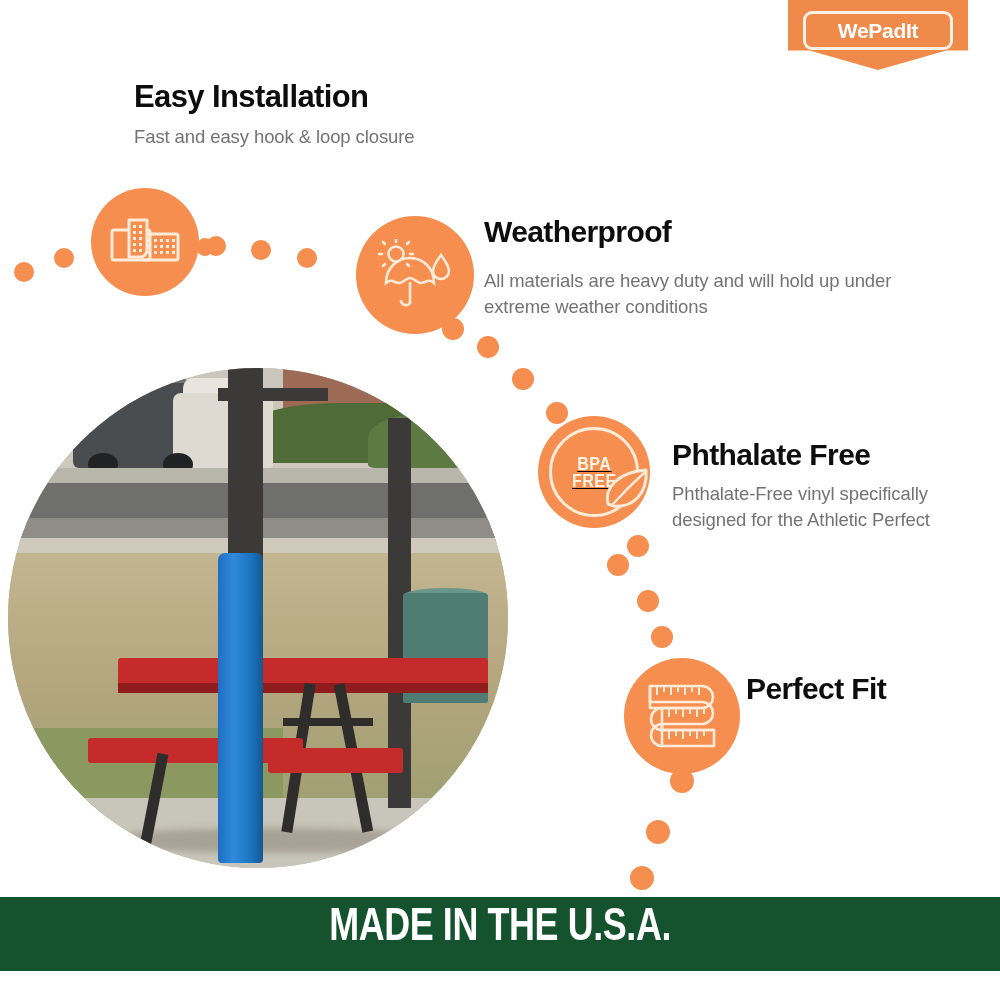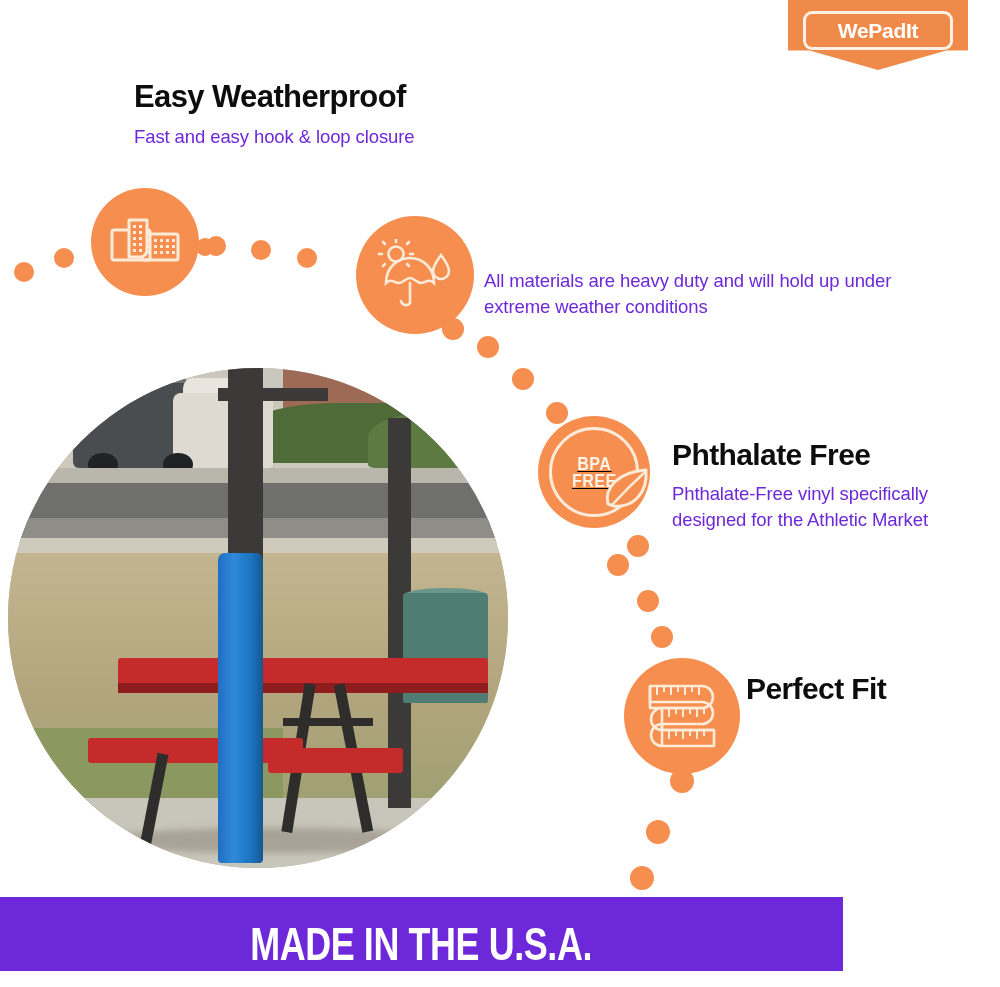--- a/index.html
+++ b/index.html
@@ -62,21 +62,21 @@
     font-weight: 800;
     color: #0d0d0d;
     letter-spacing: -0.6px;
     line-height: 1.1;
     white-space: nowrap;
   }
   .feat-desc {
     position: absolute;
     font-size: 18.5px;
     font-weight: 400;
-    color: #6d28d9;
+    color: #737373;
     line-height: 1.42;
     letter-spacing: -0.1px;
   }
 
   
   #title-1 { left: 134px; top: 80px; font-size: 31px; }
   #desc-1  { left: 134px; top: 124px; width: 460px; }
   
   #title-2 { left: 484px; top: 215px; }
   #desc-2  { left: 484px; top: 268px; width: 430px; }
@@ -161,25 +161,25 @@
   .ph-leg2    { position: absolute; left:68%; top:63%; width:2.2%; height:30%; background:#2e2d2b; transform: rotate(-11deg); }
   .ph-leg3    { position: absolute; left:28%; top:77%; width:2.2%; height:20%; background:#2e2d2b; transform: rotate(11deg); }
   .ph-xbar    { position: absolute; left:55%; top:70%; width:18%;  height:1.6%; background:#2e2d2b; }
   .ph-shadow  { position: absolute; left:18%; top:92%; width:70%;  height:5%;  background:#a8a396; border-radius:50%; filter: blur(3px); }
 
   
   .banner {
     position: absolute;
     left: 0;
     bottom: 16px;
-    width: 843px;
+    width: 1000px;
     height: 74px;
-    background: #6d28d9;
+    background: #14532d;
     display: flex;
-    align-items: flex-end;
+    align-items: flex-start;
     justify-content: center;
   }
   .banner-text {
     color: #FFFFFF;
     font-size: 46px;
     font-weight: 700;
     letter-spacing: -0.5px;
     transform: scaleX(0.78);
     white-space: nowrap;
   }
@@ -207,21 +207,21 @@
 
 <div class="canvas">
 
   <div class="logo-wrap">
     <div class="logo-shape"></div>
     <div class="logo-box">
       <div class="logo-text"><span>We</span><span class="bold">Pad</span><span>It</span></div>
     </div>
   </div>
 
-  <div class="feat-title" id="title-1">Easy Weatherproof</div>
+  <div class="feat-title" id="title-1">Easy Installation</div>
   <div class="feat-desc" id="desc-1">Fast and easy hook &amp; loop closure</div>
 
   <div class="icon-circle" id="icon-1">
     <svg width="72" height="60" viewBox="0 0 72 60" fill="none">
       <rect x="3" y="18" width="38" height="30" rx="2" stroke="#FDEBD9" stroke-width="3"></rect>
       <rect x="33" y="22" width="36" height="26" rx="2" stroke="#FDEBD9" stroke-width="3"></rect>
       <path d="M20 8 h18 v30 a7 7 0 0 1 -7 7 h-11 z" stroke="#FDEBD9" stroke-width="3" fill="#F58E4E" stroke-linejoin="round"></path>
       <g fill="#FDEBD9">
         <rect x="24" y="13" width="3" height="3"></rect>
           <rect x="30" y="13" width="3" height="3"></rect>
@@ -248,20 +248,21 @@
         <rect x="39" y="39" width="3" height="3"></rect>
           <rect x="45" y="39" width="3" height="3"></rect>
           <rect x="51" y="39" width="3" height="3"></rect>
           <rect x="57" y="39" width="3" height="3"></rect>
           <rect x="63" y="39" width="3" height="3"></rect>
       </g>
     </svg>
   </div>
   <div class="bump" style="left:196px; top:238px; width:18px; height:18px;"></div>
 
+  <div class="feat-title" id="title-2">Weatherproof</div>
   <div class="feat-desc" id="desc-2">All materials are heavy duty and will hold up under extreme weather conditions</div>
 
   <div class="icon-circle" id="icon-2">
     <svg width="76" height="72" viewBox="0 0 76 72" fill="none" stroke="#FDEBD9" stroke-width="2.6" stroke-linecap="round">
       <circle cx="19" cy="15" r="7.5"></circle>
       <g>
         <line x1="19" y1="3" x2="19" y2="0"></line>
         <line x1="8" y1="5" x2="6" y2="3"></line>
         <line x1="30" y1="5" x2="32" y2="3"></line>
         <line x1="5" y1="15" x2="2" y2="15"></line>
@@ -271,21 +272,21 @@
       </g>
       <path d="M9 44 C9 28 21 19 33 19 C45 19 57 28 57 44 C52 39 48 44 44 44 C40 44 37 39 33 39 C29 39 26 44 22 44 C18 44 14 39 9 44Z"></path>
       <line x1="33" y1="44" x2="33" y2="64"></line>
       <path d="M33 64 a5 5 0 0 1 -9 -2"></path>
       <path d="M64 16 C64 16 56 27 56 32 a8 8 0 0 0 16 0 C72 27 64 16 64 16Z"></path>
     </svg>
   </div>
   <div class="bump" style="left:442px; top:318px; width:22px; height:22px;"></div>
 
   <div class="feat-title" id="title-3">Phthalate Free</div>
-  <div class="feat-desc" id="desc-3">Phthalate-Free vinyl specifically designed for the Athletic Market</div>
+  <div class="feat-desc" id="desc-3">Phthalate-Free vinyl specifically designed for the Athletic Perfect</div>
 
   <div class="icon-circle" id="icon-3">
     <div class="bpa-ring"></div>
     <div class="bpa-text">
       <span>BPA</span><br>
       <span>FREE</span>
     </div>
     <svg style="position:absolute; right:-6px; bottom:18px;" width="54" height="44" viewBox="0 0 54 44" fill="#F58E4E">
       <path d="M6 38 C2 22 16 6 44 4 C46 28 30 42 12 40 Z" stroke="#FDEBD9" stroke-width="3" stroke-linejoin="round"></path>
       <path d="M10 39 C20 28 32 16 43 6" stroke="#FDEBD9" stroke-width="2.4" fill="none" stroke-linecap="round"></path>

